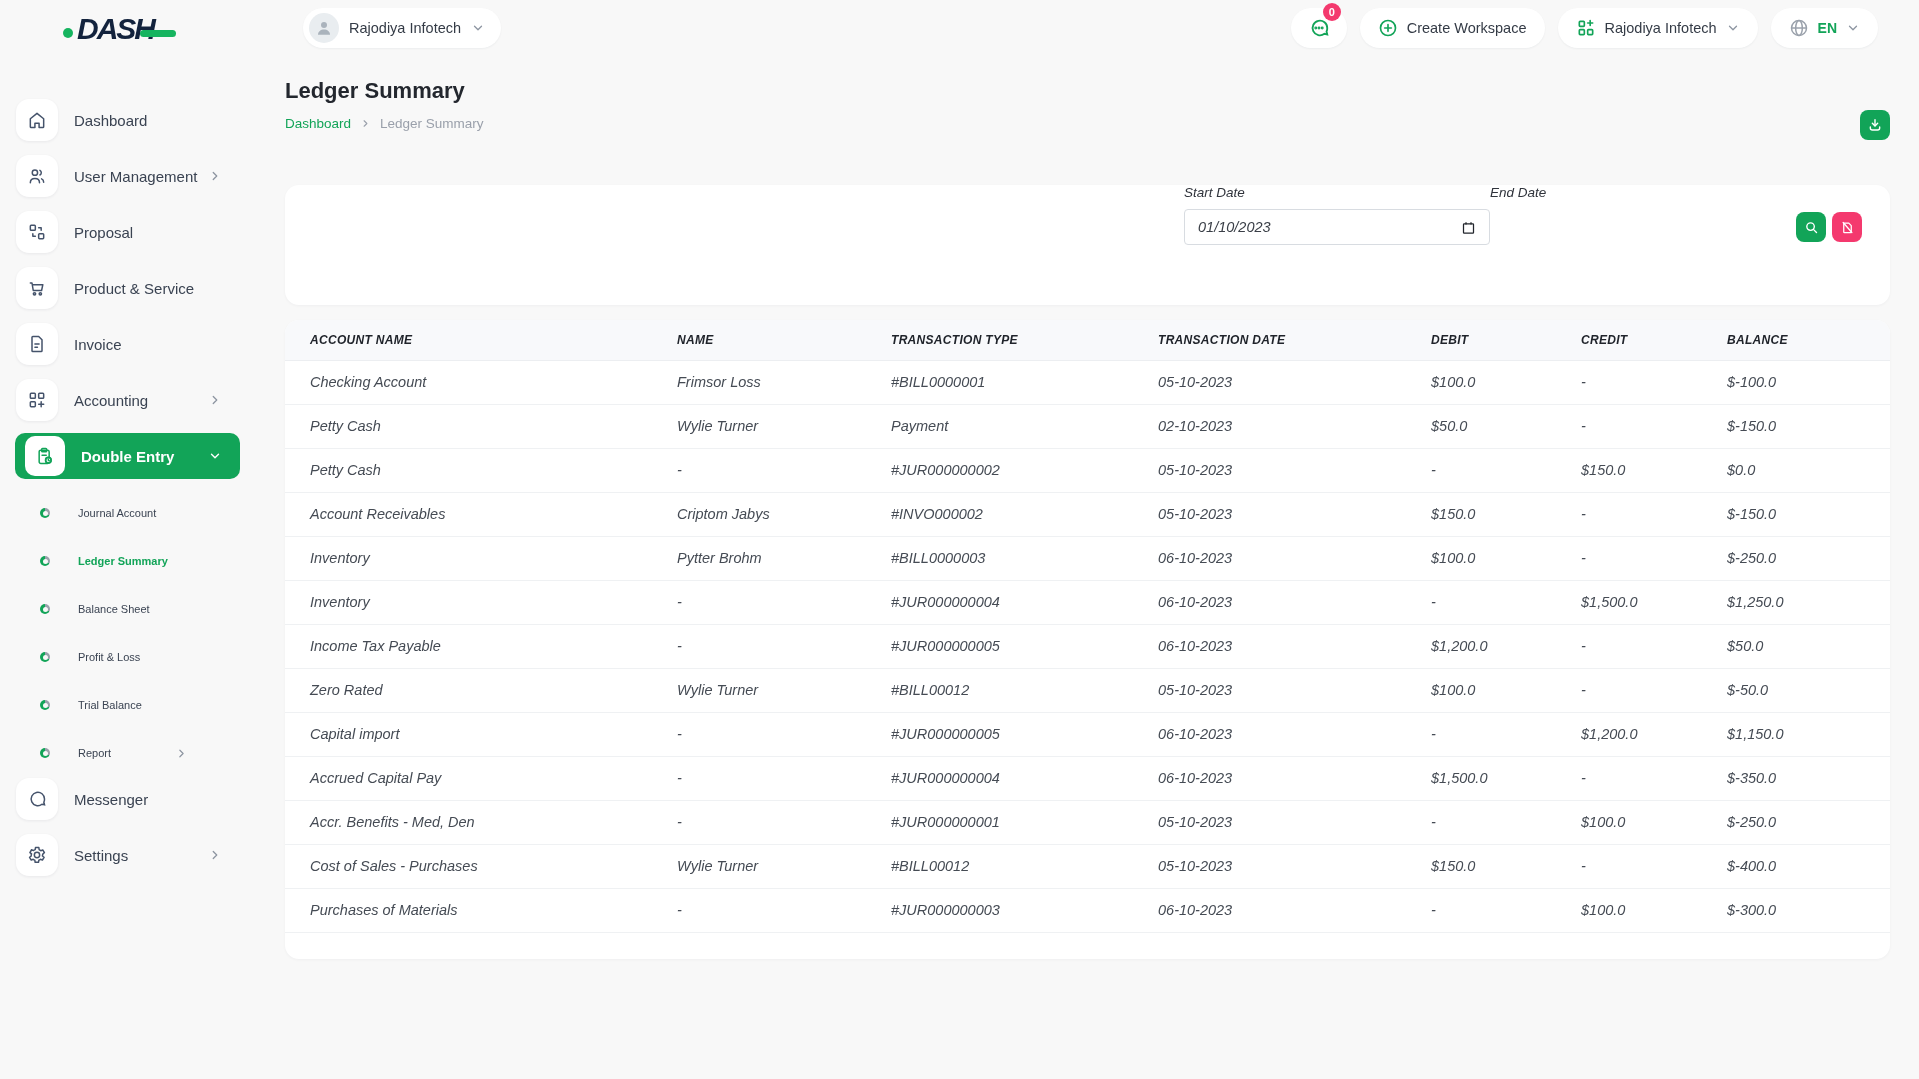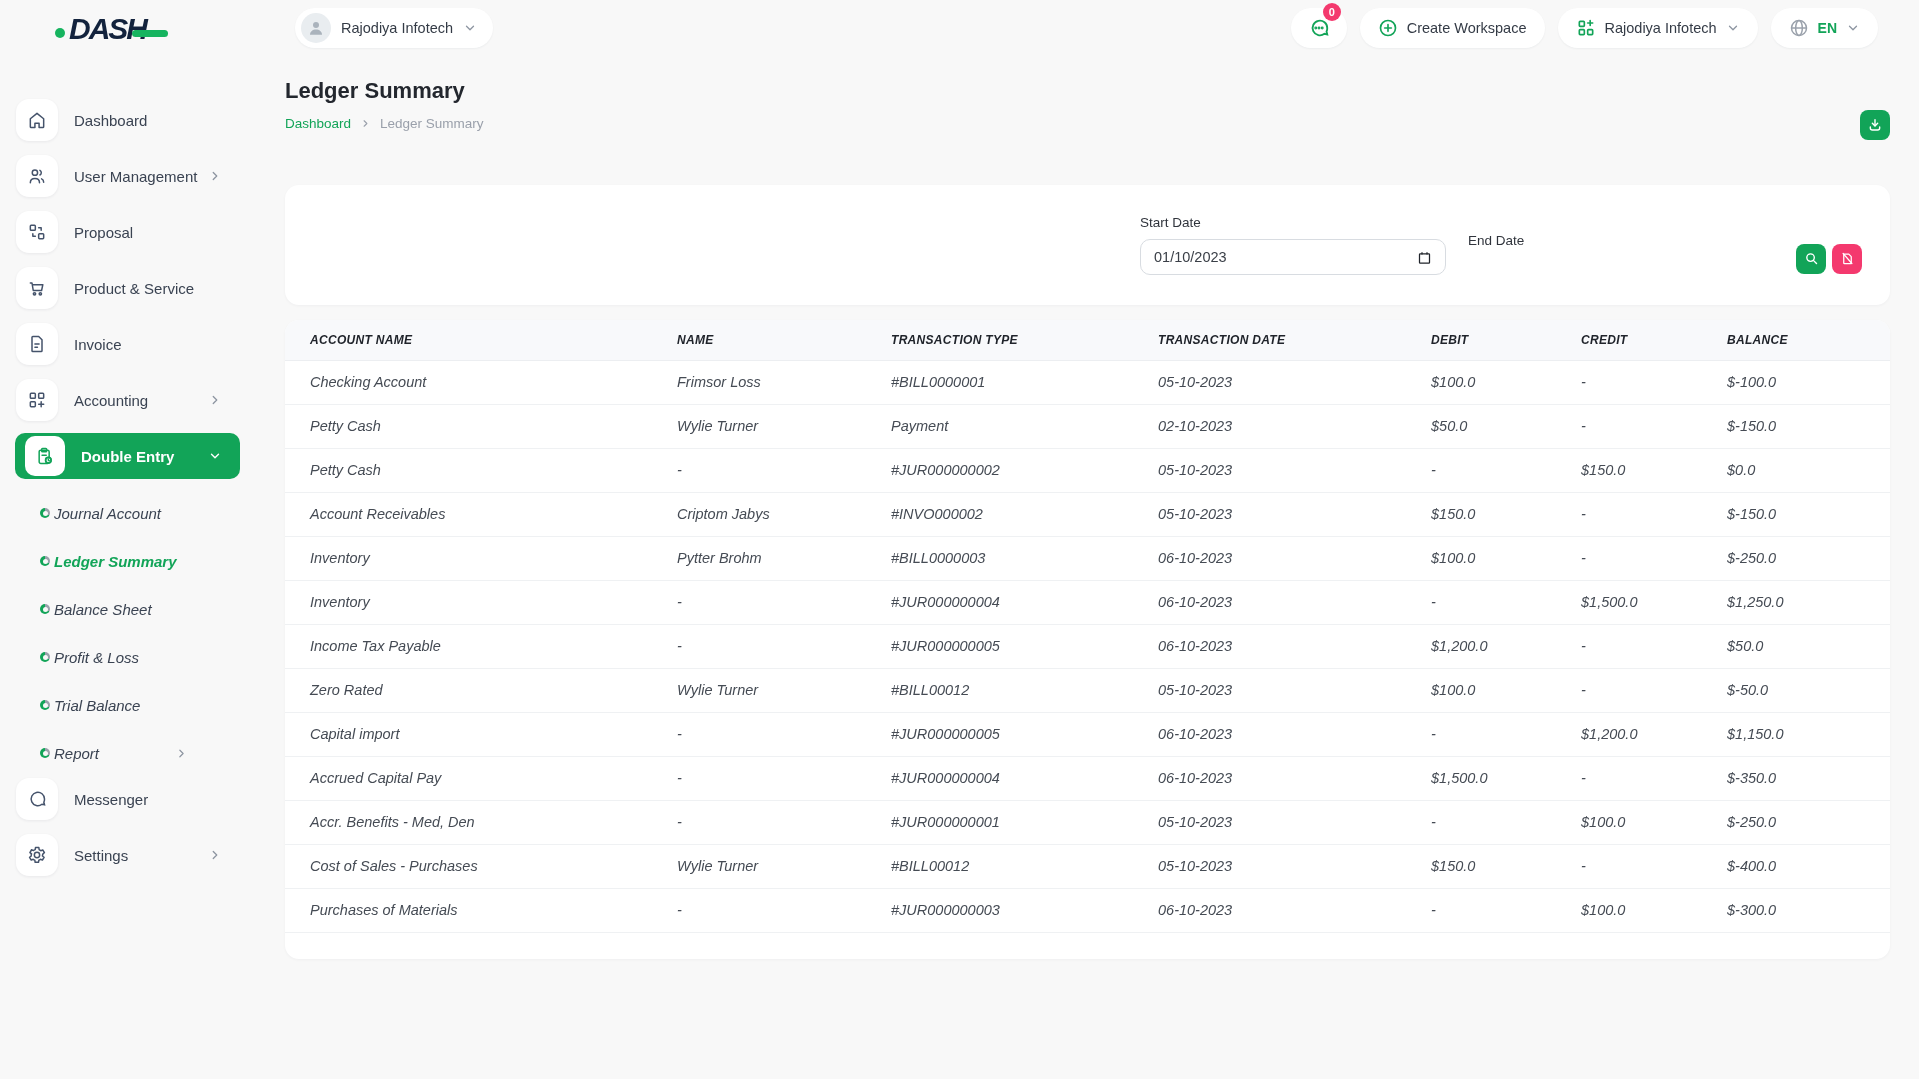--- a/index.html
+++ b/index.html
@@ -4,21 +4,21 @@
 <style>
   * { margin:0; padding:0; box-sizing:border-box; }
   html,body { width:1919px; height:1079px; overflow:hidden; }
   body {
     font-family:"Liberation Sans","DejaVu Sans",sans-serif;
     background:#f8f8f8; color:#3a4352; position:relative;
   }
   svg { display:block; }
 
   
-  .topbar { position:absolute; top:0; left:0; right:0; height:56px;text-align:center; }
+  .topbar { position:absolute; top:0; left:8px; right:0; height:56px;text-align:center; }
   .logo { position:absolute; left:55px; top:14px; display:flex; align-items:center; cursor:pointer; }
   .logo-dot { width:10px; height:10px; border-radius:50%; background:#16b45f; margin-right:4px; margin-top:8px; }
   .logo-text { font-size:30px; font-weight:800; letter-spacing:-2px; color:#13233d; font-style:italic; line-height:1; }
   .logo-bar { width:36px; height:7px; border-radius:4px; background:#16b45f; margin-left:-14px; margin-top:8px; }
 
   .chip {
     background:#fff; border-radius:22px; height:40px; display:flex; align-items:center;
     box-shadow:0 1px 2px rgba(20,30,50,0.05); cursor:pointer;
   }
   .workspace-chip { position:absolute; left:295px; top:8px; padding:0 16px 0 6px; gap:10px; }
@@ -50,46 +50,46 @@
   .nav-chev { color:#8d95a1; }
   .nav-item.active { background:#12a458; border-radius:10px; margin:0 0 10px 0; left:15px; width:225px; padding-left:10px; }
   .nav-item.active .icon-card { width:40px; height:40px; border-radius:10px; color:#12a458; box-shadow:none; }
   .nav-item.active .nav-label { color:#fff; font-weight:700; }
   .nav-item.active .nav-chev { color:#fff; }
 
   .subnav { margin-top:5px; }
   .sub-item { height:48px; display:flex; align-items:center; padding-left:40px; cursor:pointer; }
   .bullet { width:10px; height:10px; border-radius:50%; background:conic-gradient(#9aa1ab 0 120deg,#12a458 120deg 360deg); position:relative; flex:none; }
   .bullet::after { content:""; position:absolute; inset:2.5px; background:#f8f8f8; border-radius:50%; }
-  .sub-label { margin-left:4px; font-size:15px; color:#3a4352; font-weight:500; flex:1;font-style:italic; }
+  .sub-label { margin-left:28px; font-size:11px; color:#3a4352; font-weight:500; flex:1; }
   .sub-item.active .sub-label { color:#12a458; font-weight:700; }
   .sub-item .nav-chev { margin-right:52px; }
 
   .bottom-nav { position:absolute; left:0; right:0; }
   .bottom-nav.messenger { top:720px; }
   .bottom-nav.settings { top:776px; }
 
   
   .main { position:absolute; left:240px; top:56px; right:0; bottom:0; }
   .page-title { position:absolute; left:45px; top:22px; font-size:22px; font-weight:700; color:#23272e; }
   .breadcrumb { position:absolute; left:45px; top:60px; display:flex; align-items:center; gap:9px; font-size:13.5px; }
   .crumb-link { color:#12a458; cursor:pointer; }
   .crumb-sep { color:#9aa0ab; font-size:14px; }
   .crumb-current { color:#9aa0ab; }
   .sq-btn { width:30px; height:30px; border-radius:8px; border:none; display:flex; align-items:center; justify-content:center; cursor:pointer; color:#fff; }
   .sq-btn.green-bg { background:#12a458; }
   .sq-btn.pink-bg { background:#f4396e; }
   .download-btn { position:absolute; right:29px; top:54px; }
 
   .card { background:#fff; border-radius:14px; box-shadow:0 1px 3px rgba(25,35,55,0.04); }
-  .filter-card { position:absolute; left:45px; right:29px; top:129px; height:120px; display:flex; justify-content:flex-end; align-items:center; gap:22px; padding:0 28px 0 0; }
+  .filter-card { position:absolute; left:45px; right:29px; top:129px; height:120px; display:flex; justify-content:flex-end; padding:0 28px 0 0;font-style:italic; }
   .field { width:306px; }
   .field-label { font-size:13.5px; color:#30343c; margin-bottom:9px; }
   .input-box {
-    height:36px; border:1px solid #d8dce1; border-radius:10px; background:#fff;
+    height:36px; border:1px solid #d8dce1; border-radius:4px; background:#fff;
     display:flex; align-items:center; padding:0 13px; font-size:14.5px; color:#3a3f47; cursor:pointer;
   }
   .input-box .spacer { flex:1; }
   .filter-btns { display:flex; gap:6px; margin-top:27px; }
 
   .table-card { position:absolute; left:45px; right:29px; top:264px; padding-bottom:26px; overflow:hidden; }
   table { width:100%; border-collapse:collapse; table-layout:fixed;font-style:italic; }
   thead th {
     height:40px; background:#f8f9fb; text-align:left; padding-left:25px;
     font-size:12px; font-weight:700; letter-spacing:0.3px; color:#20242b; text-transform:uppercase;

